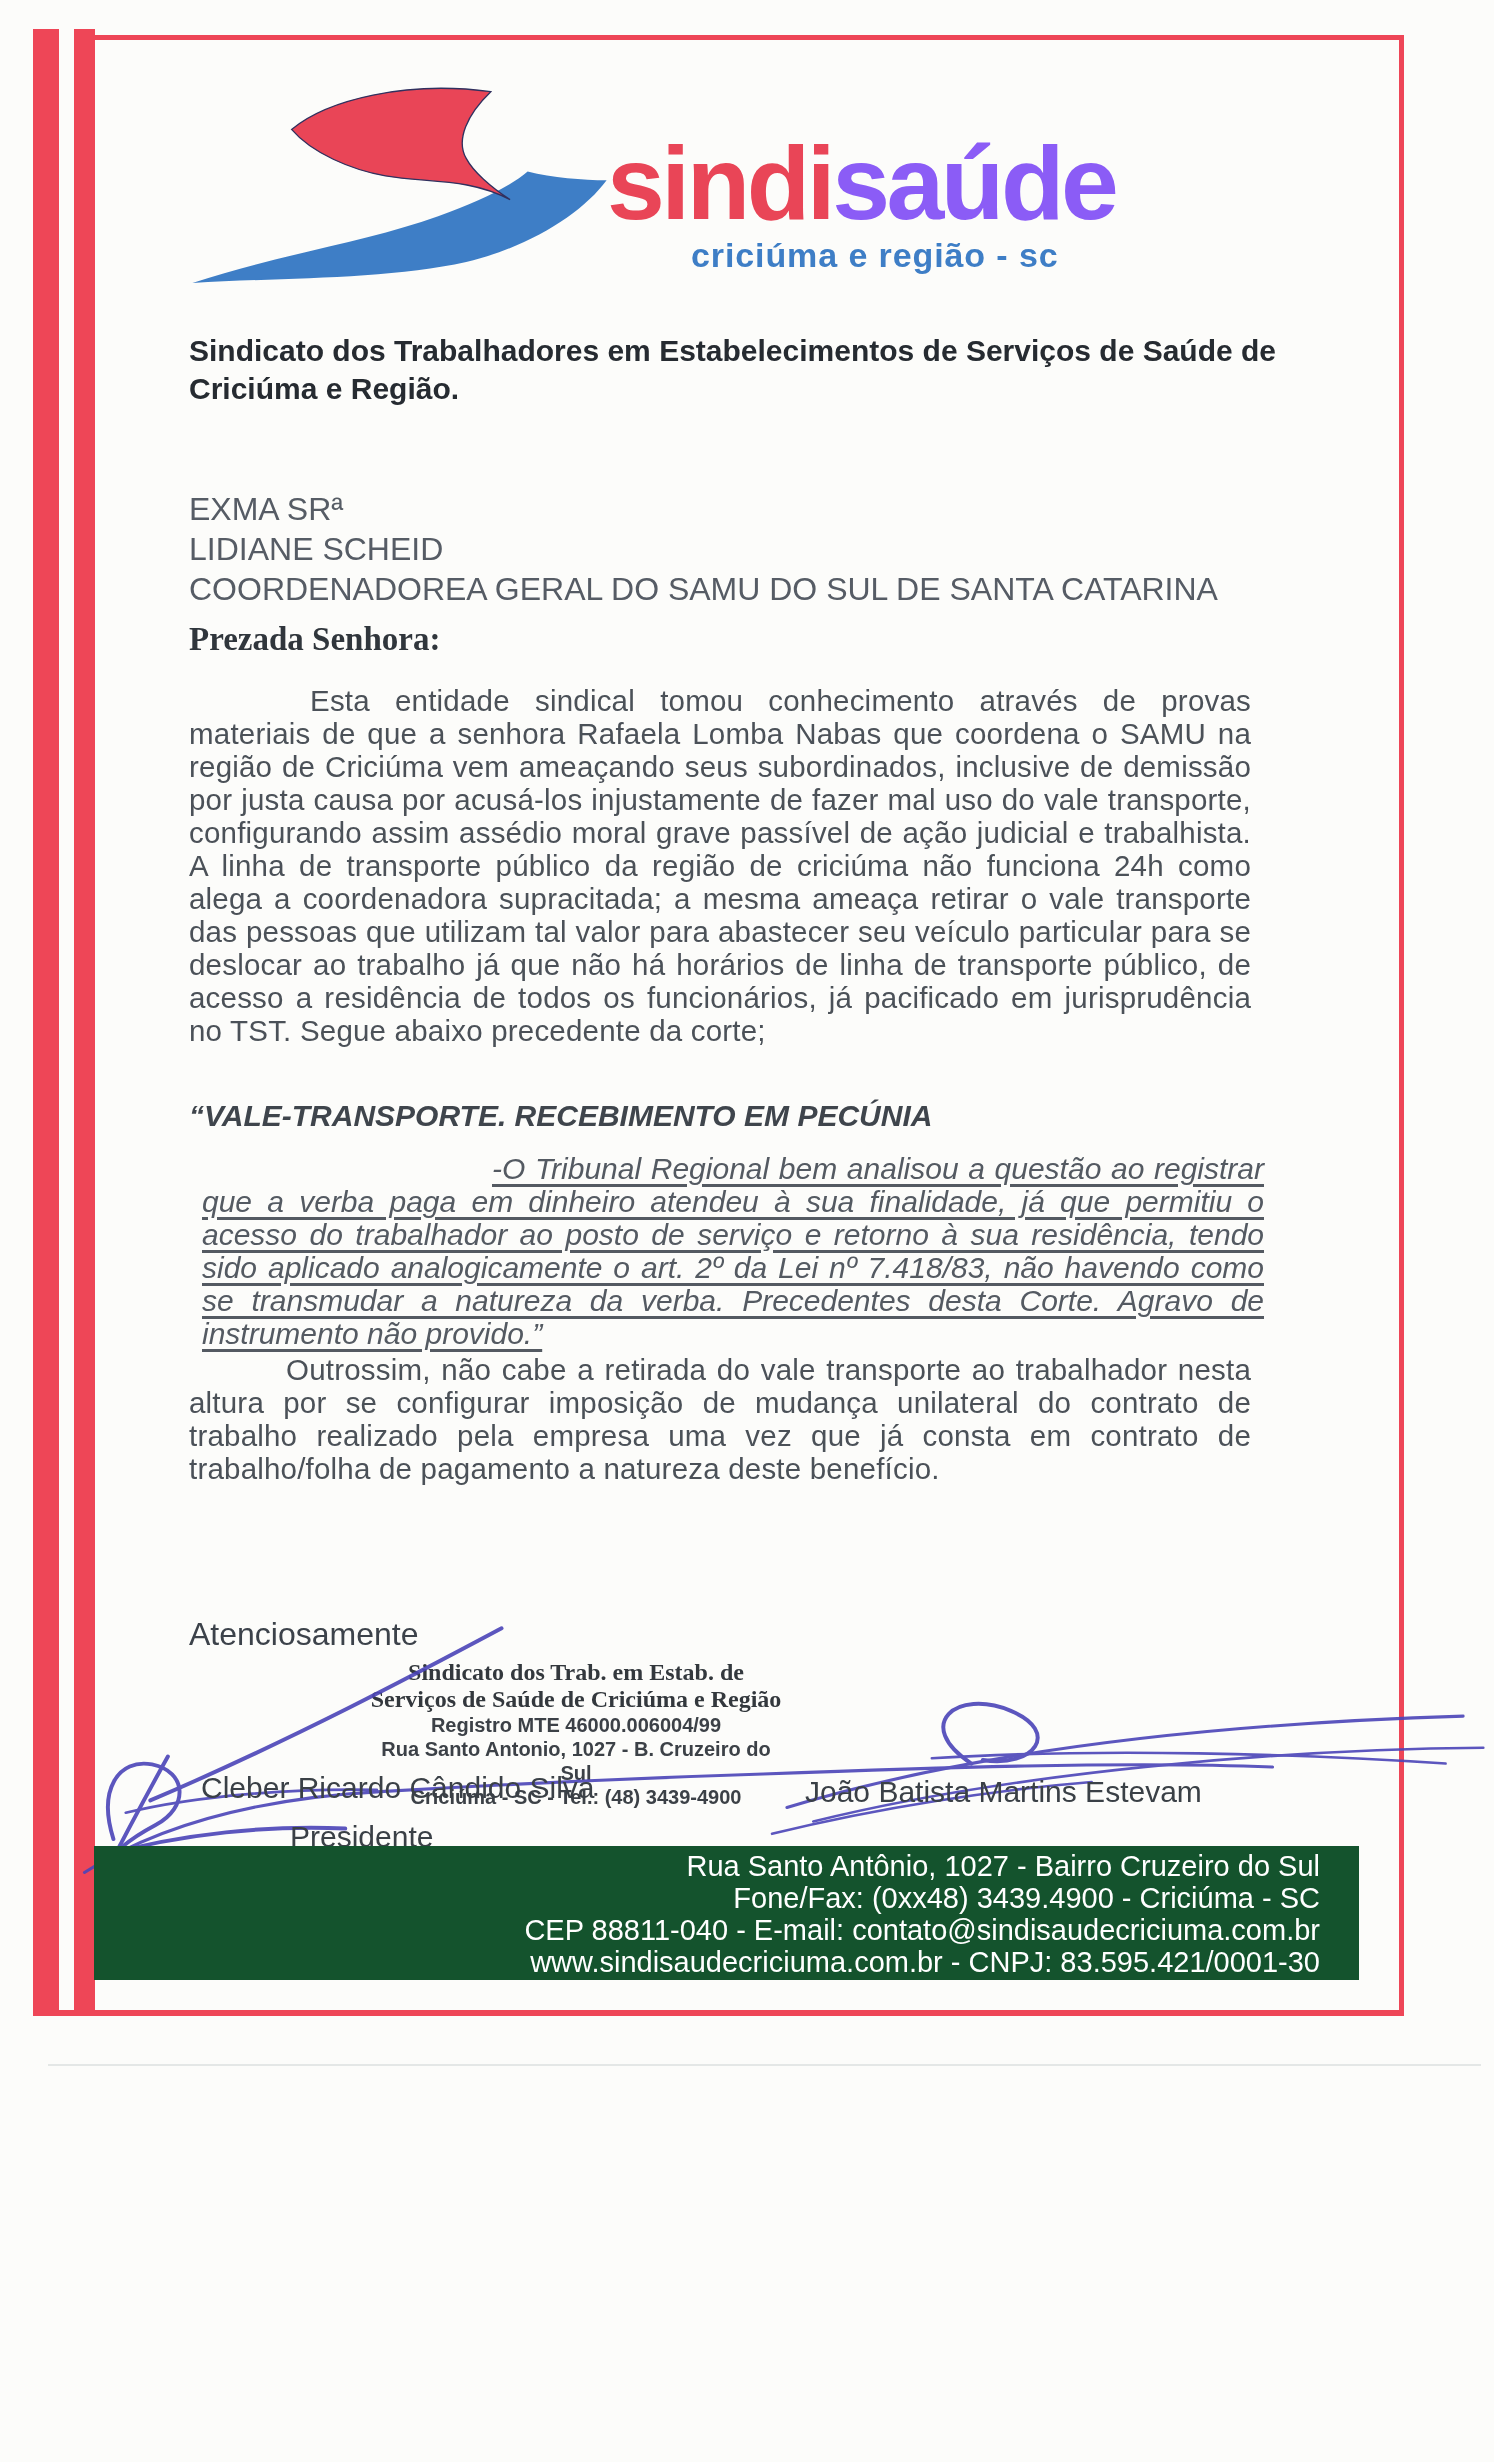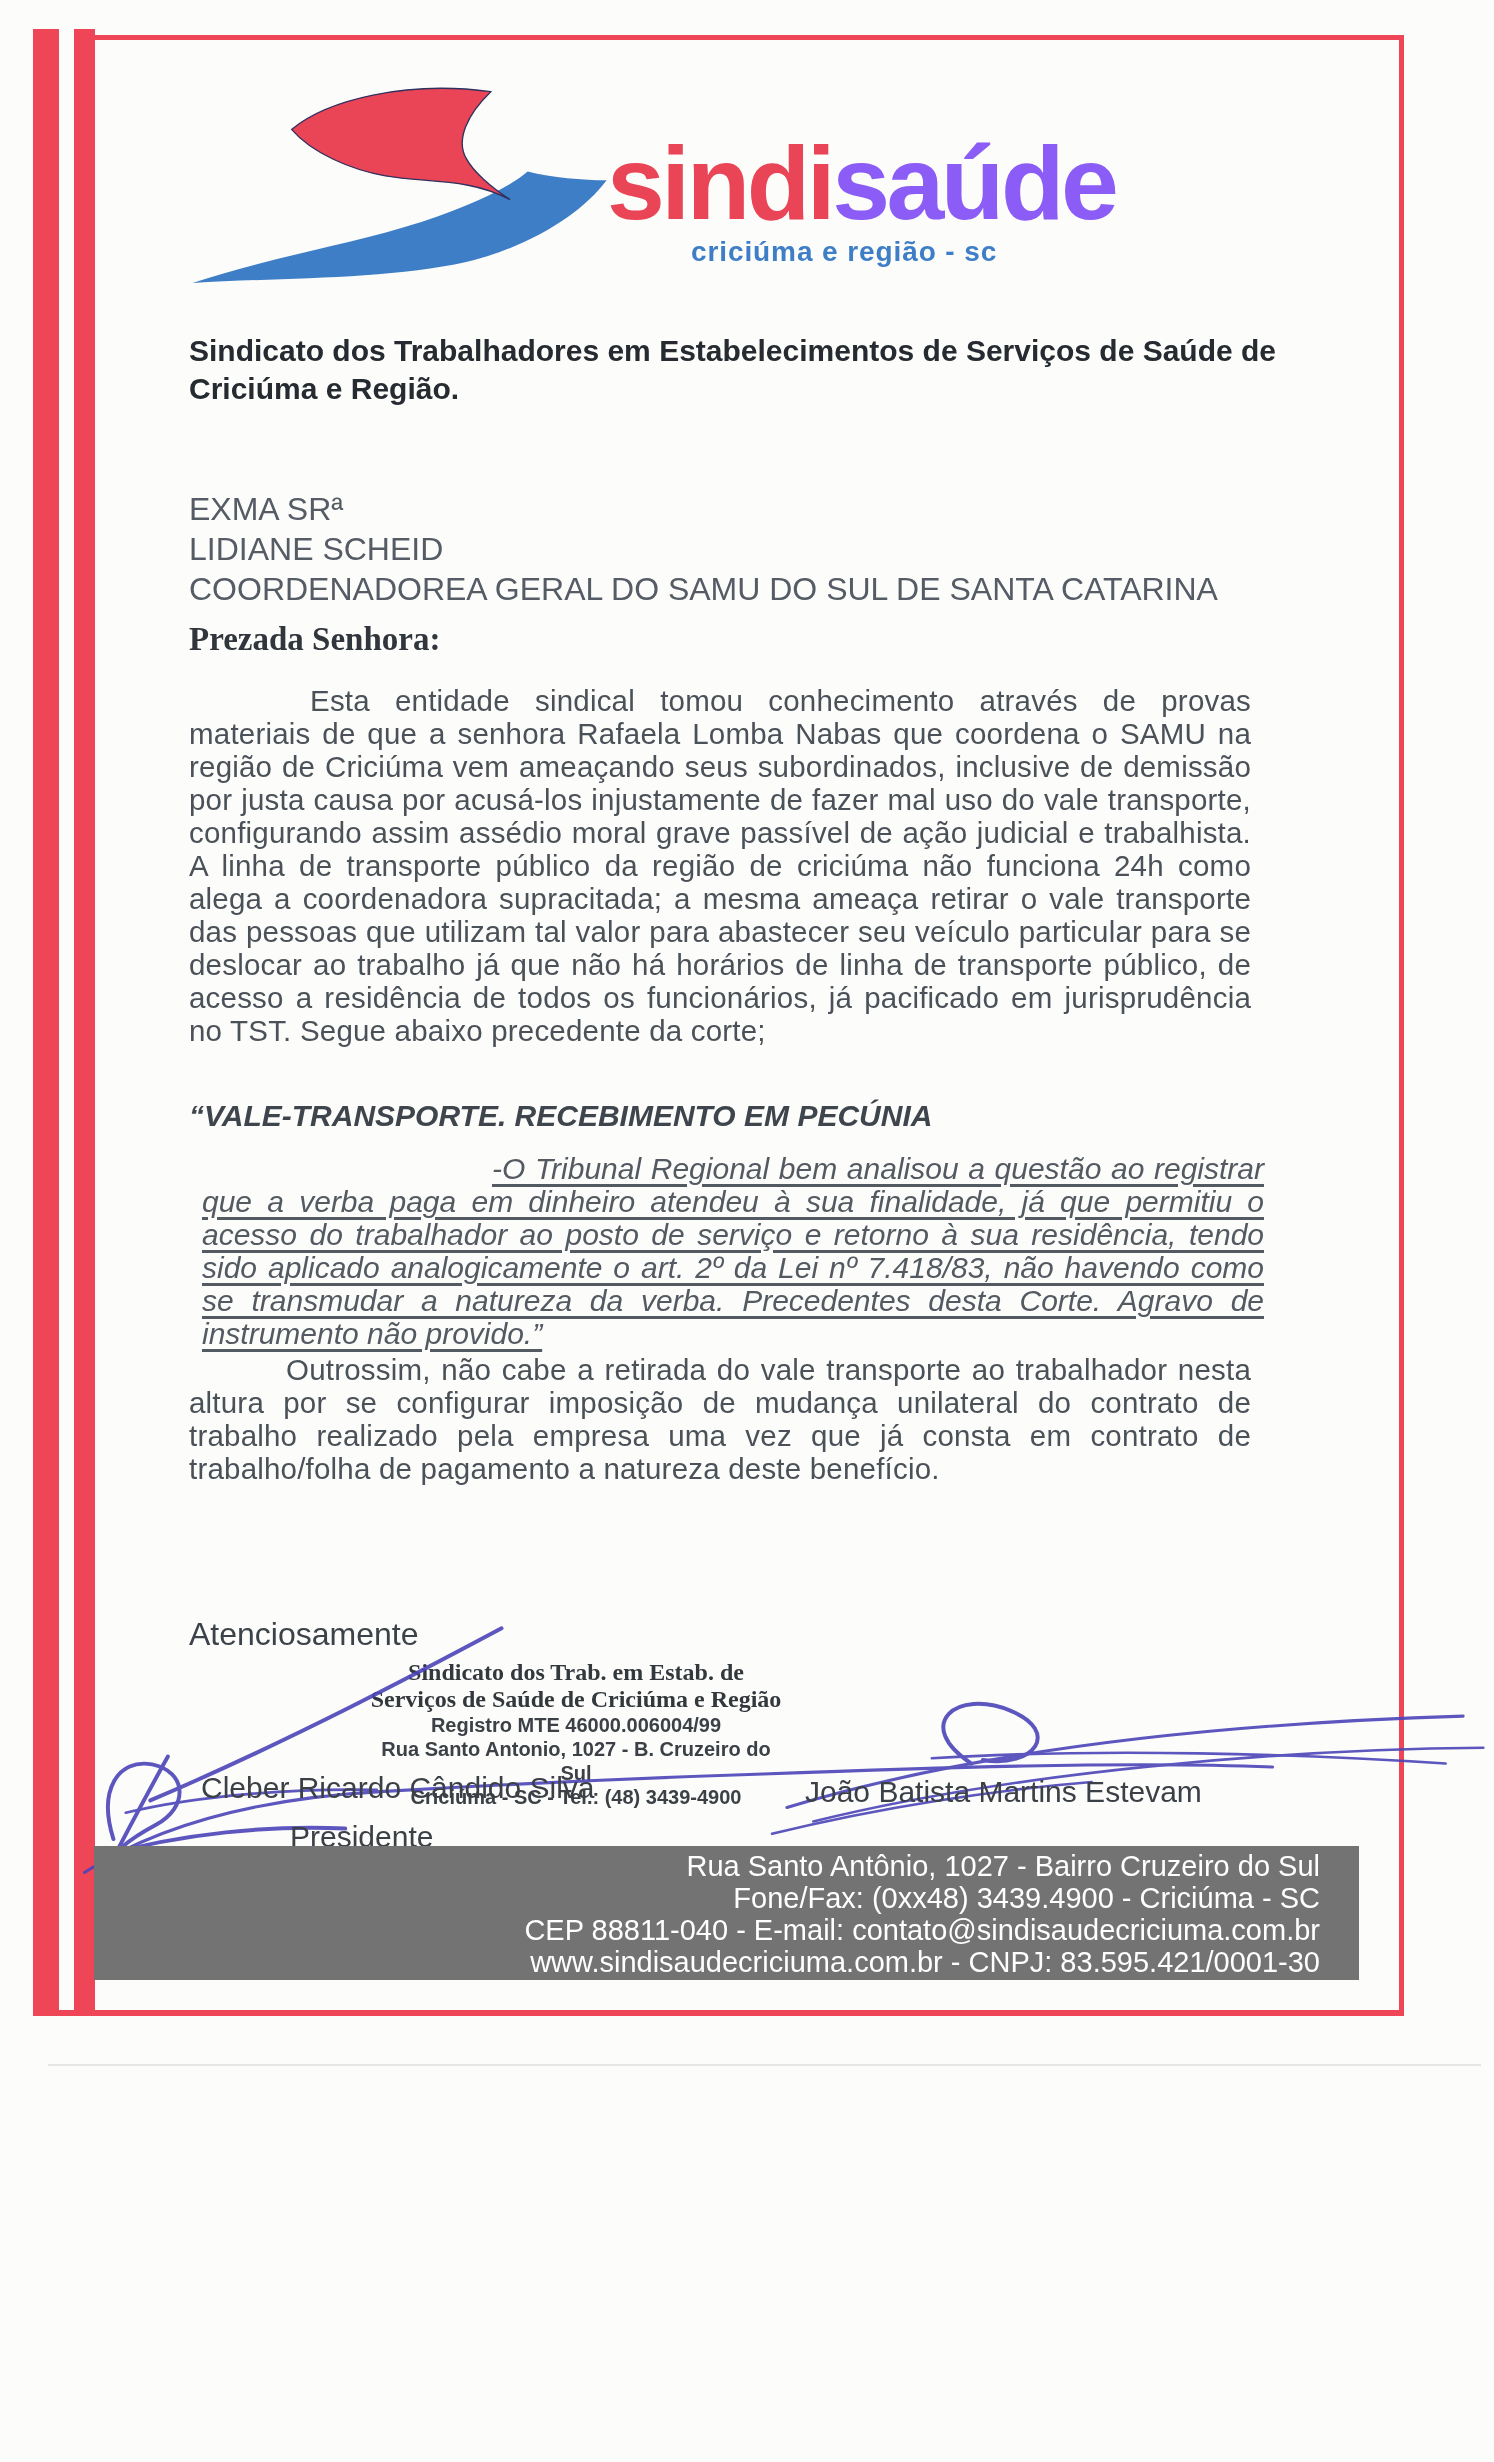--- a/index.html
+++ b/index.html
@@ -15,21 +15,21 @@
   .frame-right { position:absolute; left:1399px; top:35px; width:5.3px; height:1980px; background:#ee4657; }
   .frame-bottom { position:absolute; left:33px; top:2010px; width:1371px; height:6.2px; background:#ee4657; }
   .scan-line { position:absolute; left:48px; top:2064px; width:1433px; height:1.8px; background:#e4e7e6; }
 
   
   .logo-swoosh { position:absolute; left:176px; top:75px; }
   .logo-text { position:absolute; left:607px; top:130px; width:598px; }
   .brand { font-weight:bold; font-size:104px; letter-spacing:-3.5px; line-height:106px; white-space:nowrap; }
   .brand .red { color:#e94557; }
   .brand .blue { color:#8b5cf6; }
-  .tagline { margin-top:0px; padding-left:84px; font-weight:bold; font-size:28px; letter-spacing:0.9px; color:#3e7ec6; }
+  .tagline { margin-top:0px; padding-left:84px; font-weight:bold; font-size:34px; letter-spacing:0.9px; color:#3e7ec6; }
 
   
   .org-name { position:absolute; left:189px; top:332px; width:1090px; font-weight:bold; font-size:30px; line-height:38px; color:#262b31; }
   .dateline { position:absolute; left:189px; top:425px; font-size:32px; color:#5a6069; }
   .addressee { position:absolute; left:189px; top:489px; font-size:32px; line-height:40px; color:#565c65; }
   .salutation { position:absolute; left:189px; top:621px; font-family:"Liberation Serif", serif; font-weight:bold; font-size:33px; color:#30363c; }
 
   .para { position:absolute; left:189px; width:1062px; font-size:29.5px; line-height:33px; text-align:justify; color:#4b5158; letter-spacing:0.2px; }
   .para-1 { top:684px; text-indent:121px; }
   .quote-heading { position:absolute; left:189px; top:1099px; font-weight:bold; font-style:italic; font-size:30px; color:#3f454c; }
@@ -45,21 +45,21 @@
 
   
   .sig-svg { position:absolute; left:0; top:1609px; }
   .sig-name { position:absolute; font-size:30px; color:#3a4046; white-space:nowrap; }
   .name-left { left:201px; top:1771px; }
   .title-left { left:290px; top:1820px; }
   .name-right { left:805px; top:1775px; }
   .title-right { left:934px; top:1820px;margin-top:34px; }
 
   
-  .footer-bar { position:absolute; left:94px; top:1846px; width:1265px; height:134px; background:#737373; color:#ffffff; text-align:right; padding:4.4px 39px 0 0; font-size:29px; line-height:32px; }
+  .footer-bar { position:absolute; left:94px; top:1846px; width:1265px; height:134px; background:#14532d; color:#ffffff; text-align:right; padding:4.4px 39px 0 0; font-size:29px; line-height:32px; }
 </style>
 </head>
 <body>
 
 <div class="page">
 
   <div class="stripe stripe-1"></div>
   <div class="stripe stripe-2"></div>
   <div class="frame-top"></div>
   <div class="frame-right"></div>

